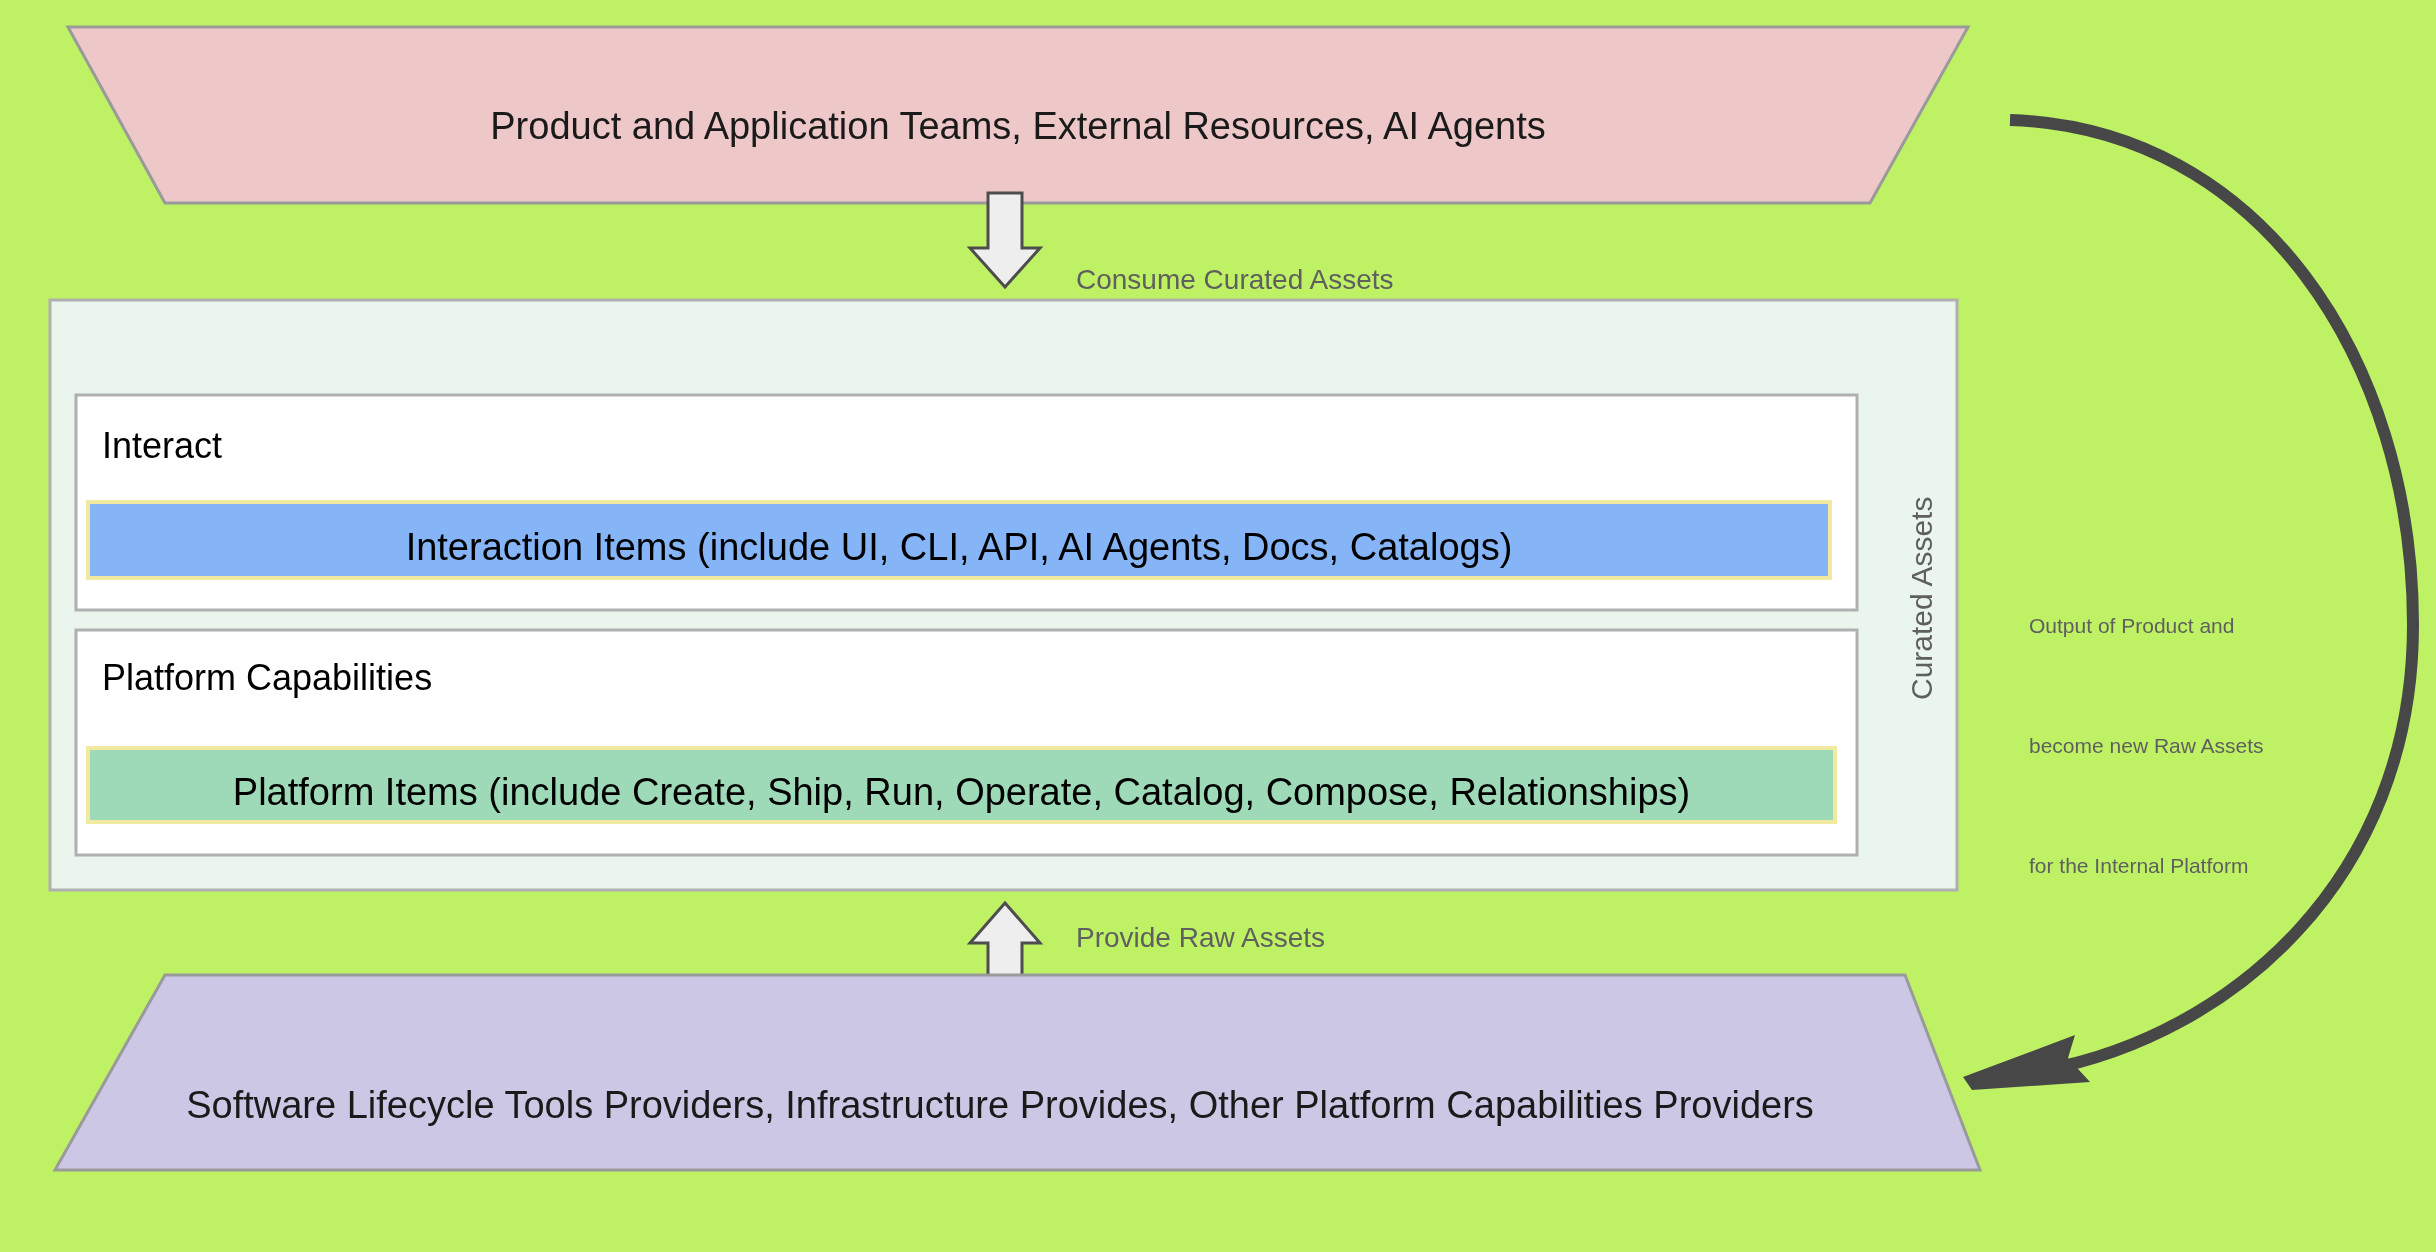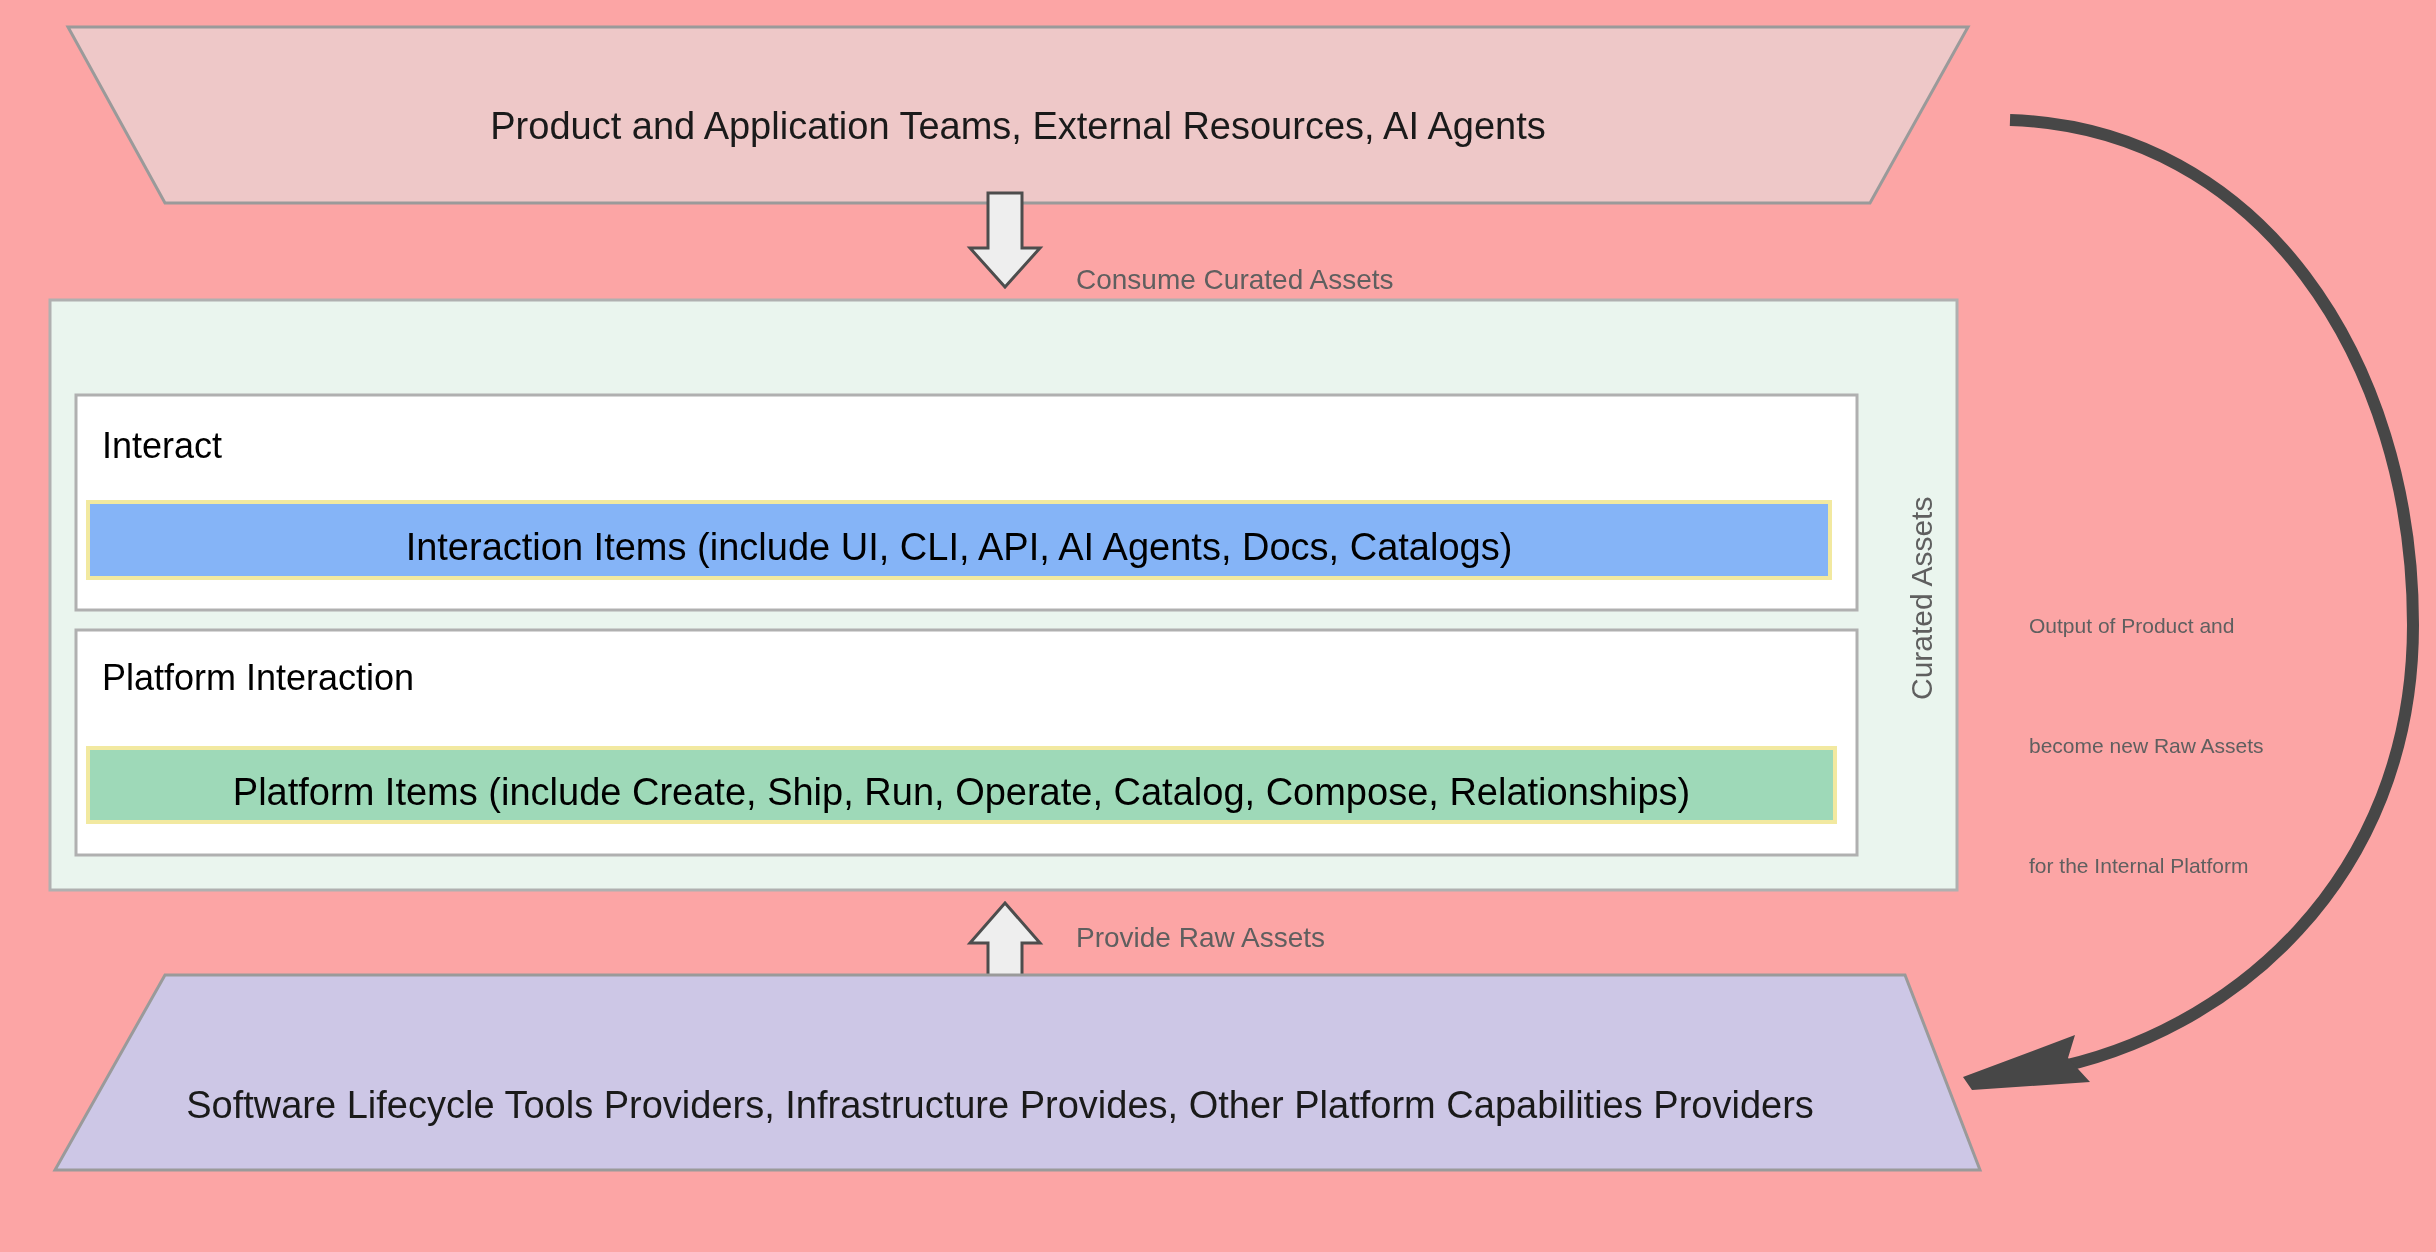--- a/index.html
+++ b/index.html
@@ -10,21 +10,21 @@
   body {
     width: 2436px;
     height: 1252px;
     font-family: "Liberation Sans", sans-serif;
     overflow: hidden;
   }
   #stage {
     position: relative;
     width: 2436px;
     height: 1252px;
-    background: #fca5a5;
+    background: #bef264;
   }
   svg.layer {
     position: absolute;
     top: 0;
     left: 0;
     width: 2436px;
     height: 1252px;
   }
   .shape-stroke {
     stroke: #9a9a9a;
@@ -124,21 +124,21 @@
 
   <div class="txt t-band center" style="left:68px; top:105px; width:1900px;">Product and Application Teams, External Resources, AI Agents</div>
 
   <div class="txt t-edge" style="left:1076px; top:240px;margin-top:24px;">Consume Curated Assets</div>
 
 
   <div class="txt t-section" style="left:102px; top:425px;">Interact</div>
 
   <div class="txt t-item center" style="left:88px; top:518px; width:1742px;">Interaction Items (include UI, CLI, API, AI Agents, Docs, Catalogs)</div>
 
-  <div class="txt t-section" style="left:102px; top:657px;">Platform Interaction</div>
+  <div class="txt t-section" style="left:102px; top:657px;">Platform Capabilities</div>
 
   <div class="txt t-item center" style="left:88px; top:763px; width:1747px;">Platform Items (include Create, Ship, Run, Operate, Catalog, Compose, Relationships)</div>
 
   <div class="txt t-rot" style="left:1905px; top:700px;">Curated Assets</div>
 
   <div class="txt t-edge" style="left:1076px; top:922px;">Provide Raw Assets</div>
 
   <div class="txt t-band center" style="left:100px; top:1084px; width:1800px;">Software Lifecycle Tools Providers, Infrastructure Provides, Other Platform Capabilities Providers</div>
 
   <div class="txt t-side" style="left:2005px; top:526px; width:380px;">

